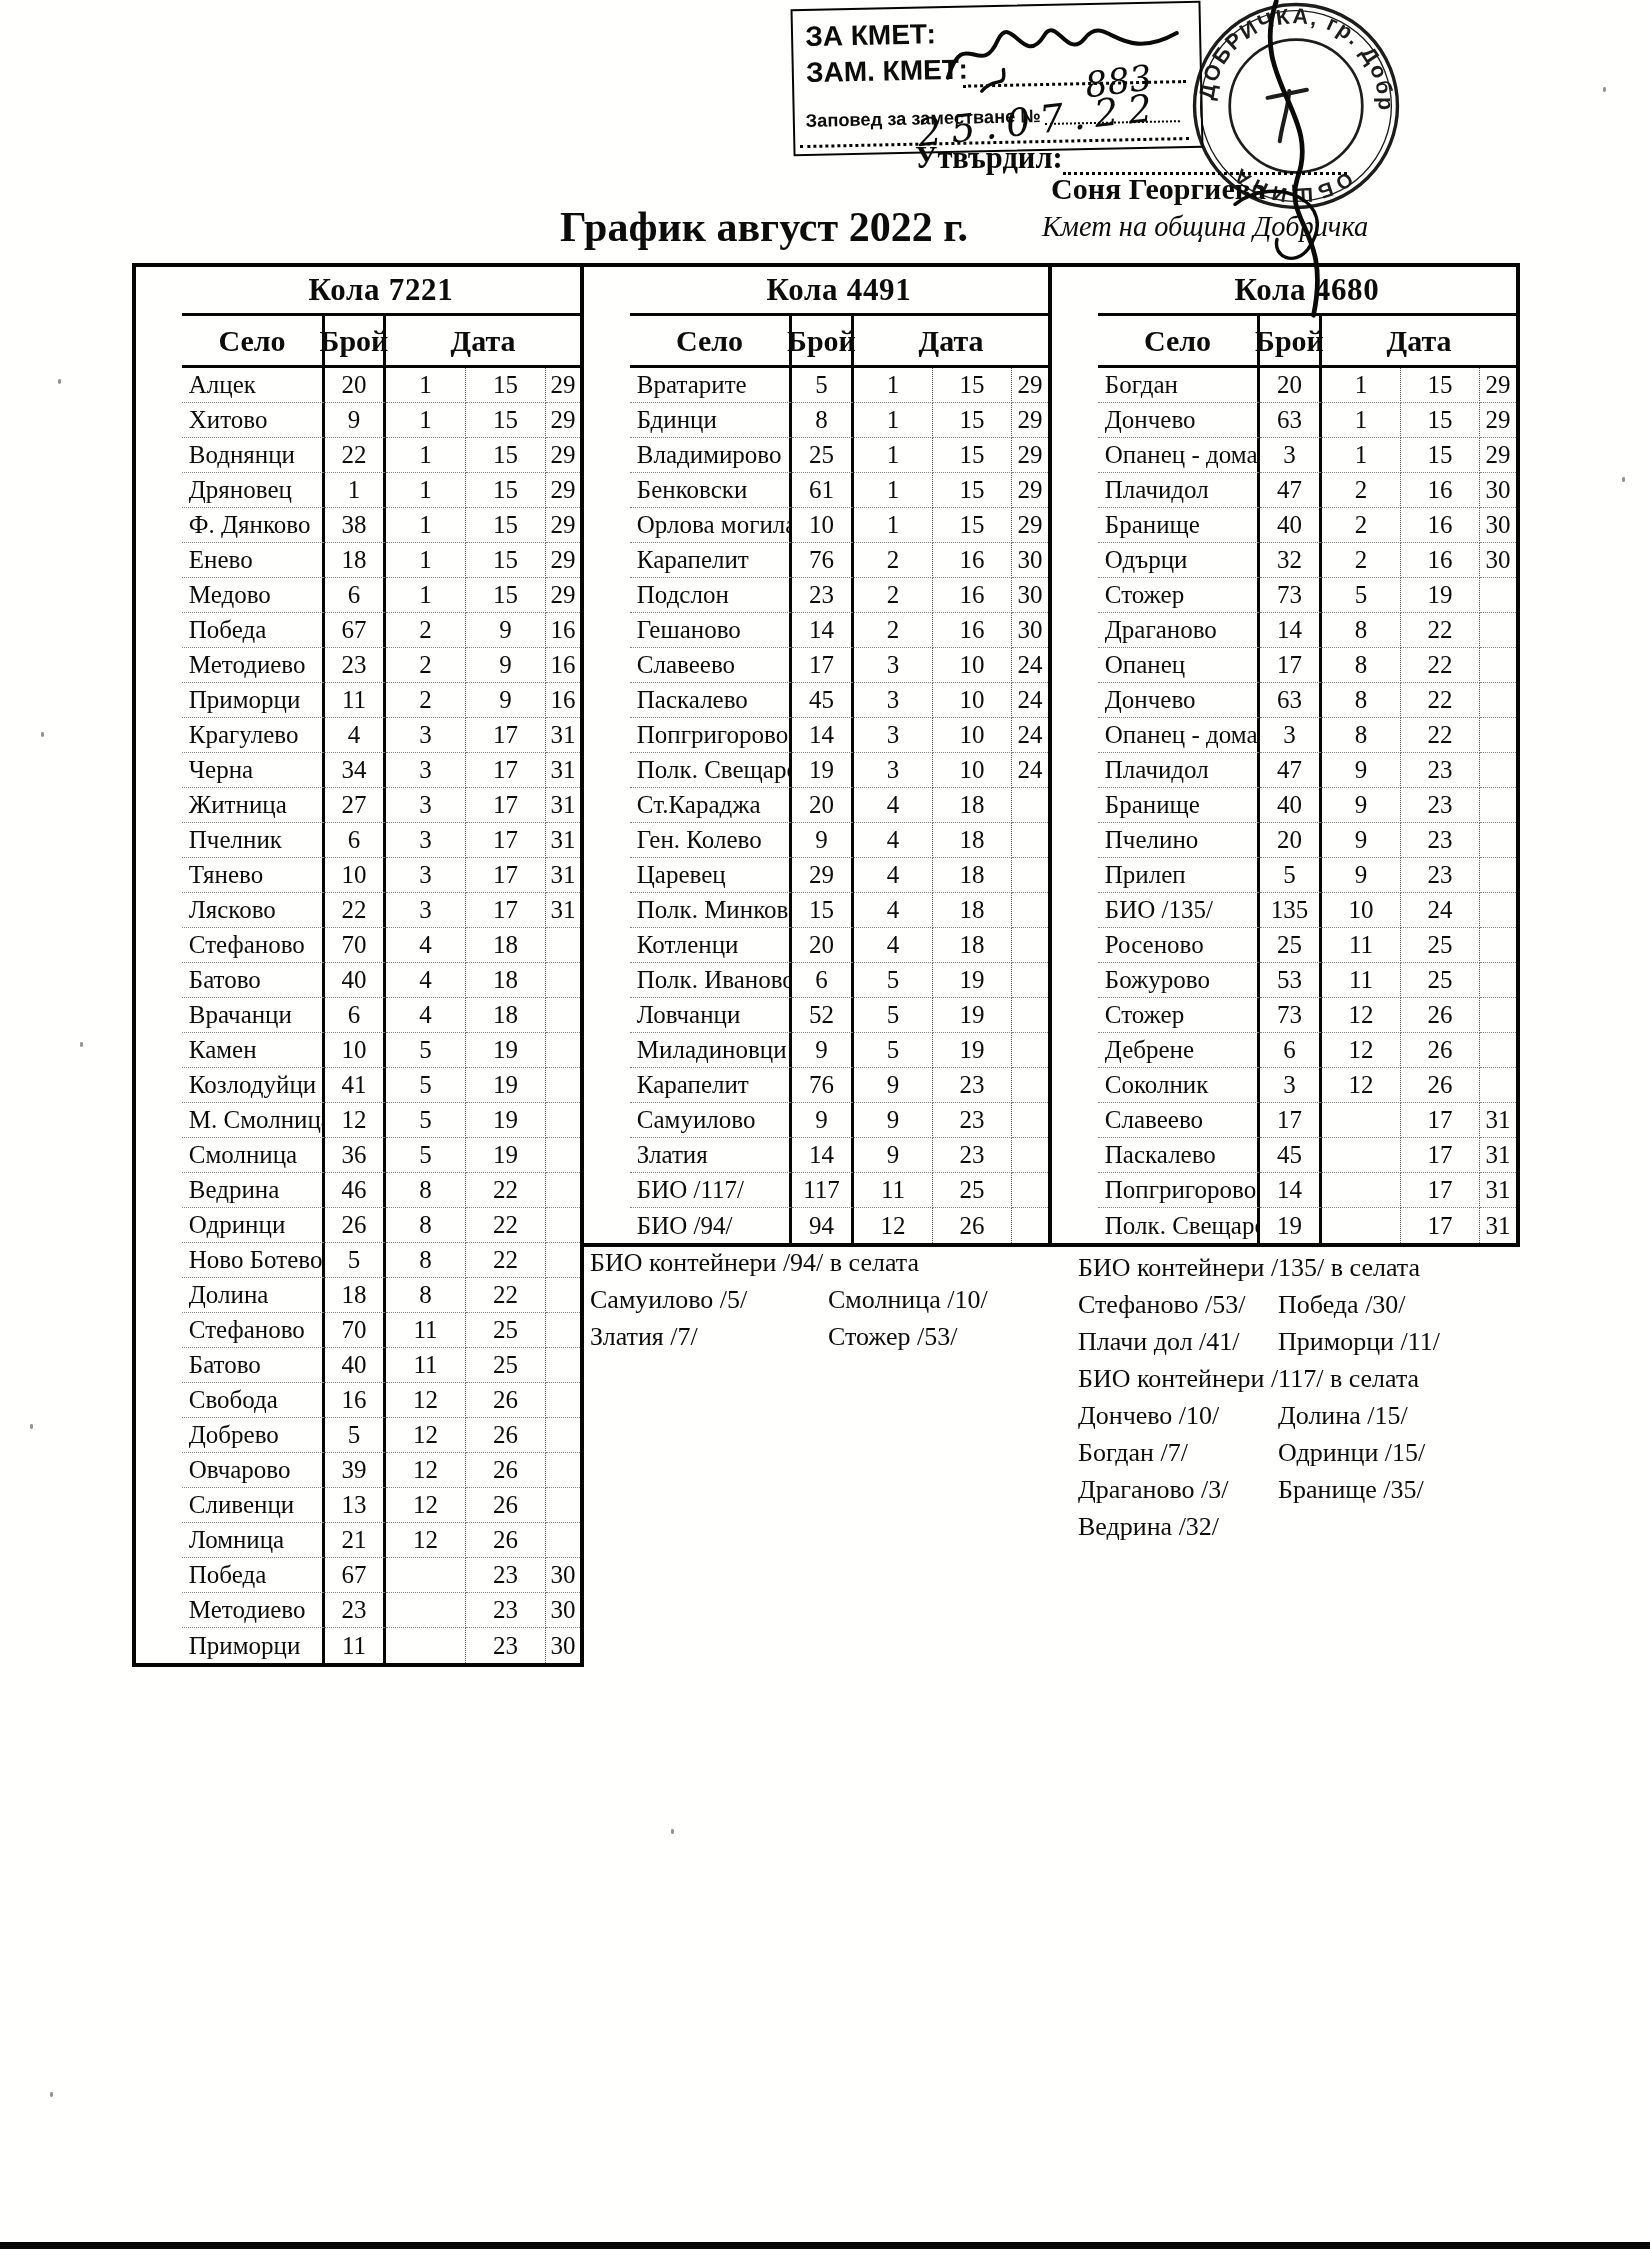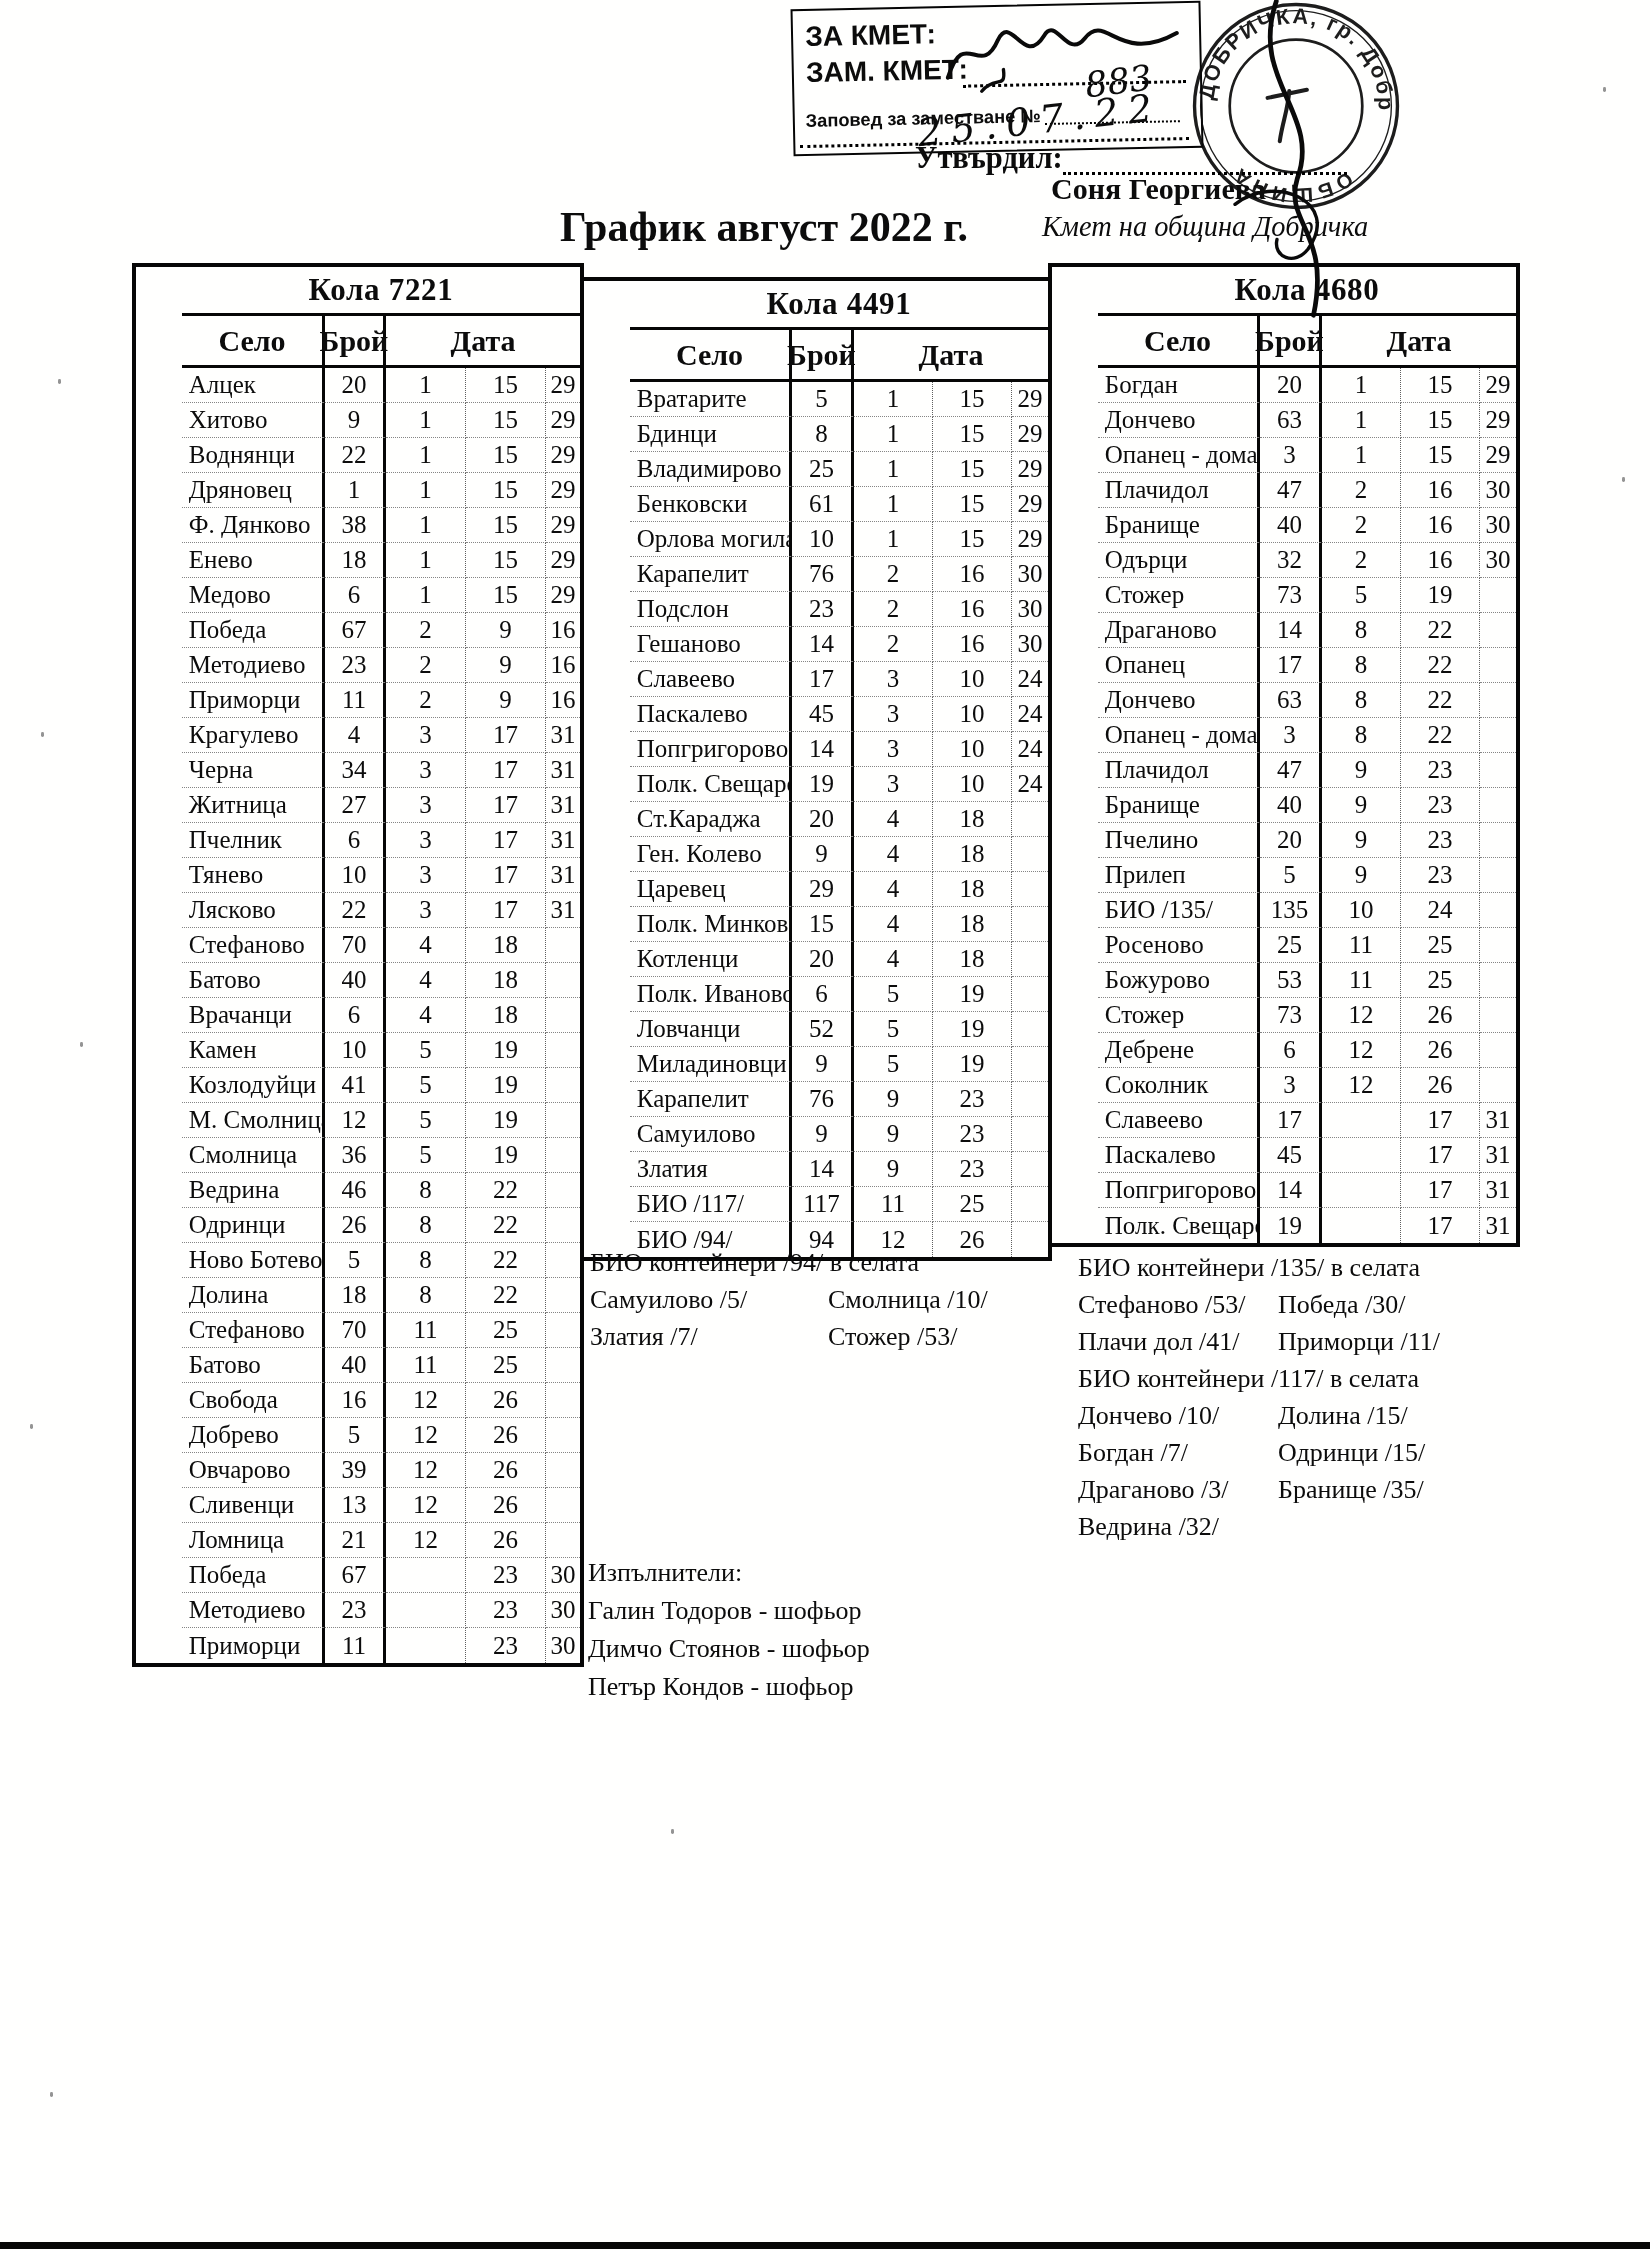--- a/index.html
+++ b/index.html
@@ -24,21 +24,21 @@
   .approve-label{position:absolute;left:915px;top:141px;font-size:30.5px;font-weight:700;}
   .approve-leader{position:absolute;left:1063px;top:145px;width:284px;height:27px;border-bottom:3.4px dotted #000;}
   .approver-name{position:absolute;left:1051px;top:172px;font-size:30px;font-weight:700;white-space:nowrap;}
   .approver-title{position:absolute;left:1042px;top:211px;font-size:28.4px;font-style:italic;white-space:nowrap;}
   .round-stamp{position:absolute;left:1181px;top:-9.5px;width:230px;height:230px;opacity:.92;}
   .big-sig{position:absolute;left:1212px;top:0px;width:203px;height:318px;}
   
   .tables{position:absolute;left:132px;top:263px;width:1389px;}
   .subtable{position:absolute;top:0;border:4.1px solid #060606;box-sizing:border-box;background:transparent;padding-left:46px;}
   #t0{left:0;width:452px;}
-  #t1{left:448px;width:472px;margin-top:14px;}
+  #t1{left:448px;width:472px;}
   #t2{left:916px;width:472px;}
   .car-h{height:46px;line-height:46px;text-align:center;font-weight:700;font-size:31px;
          border-bottom:3.4px solid #060606;letter-spacing:0.7px;}
   .cols-h{display:grid;height:49px;border-bottom:3.4px solid #060606;font-weight:700;font-size:30px;}
   #t0 .cols-h{grid-template-columns:143px 61px 1fr;}
   #t1 .cols-h,#t2 .cols-h{grid-template-columns:162px 62px 1fr;}
   .hc{display:flex;align-items:center;justify-content:center;}
   .hc.selo,.hc.broy{border-right:3.4px solid #060606;}
   .trow{display:grid;height:35px;}
   #t0 .trow{grid-template-columns:143px 61px 80px 80px 1fr;text-align:center;}
@@ -797,26 +797,20 @@
       <div class="note-line">
         <span class="l">Драганово /3/</span>
         <span class="r">Бранище /35/</span>
       </div>
       <div class="note-line">
         <span class="l">Ведрина /32/</span>
         <span class="r"></span>
       </div>
     </div>
 
-  <div class="executors">
-    <div>Изпълнители:</div>
-  <div>Галин Тодоров - шофьор</div>
-      <div>Димчо Стоянов - шофьор</div>
-      <div>Петър Кондов - шофьор</div>
-    </div>
 
   <div class="scan-bar"></div>
   <div class="speck" style="left:58px;top:379px;"></div>
   <div class="speck" style="left:41px;top:732px;"></div>
   <div class="speck" style="left:80px;top:1042px;"></div>
   <div class="speck" style="left:30px;top:1424px;"></div>
   <div class="speck" style="left:1603px;top:87px;"></div>
   <div class="speck" style="left:1622px;top:477px;"></div>
   <div class="speck" style="left:50px;top:2092px;"></div>
   <div class="speck" style="left:671px;top:1829px;"></div>

